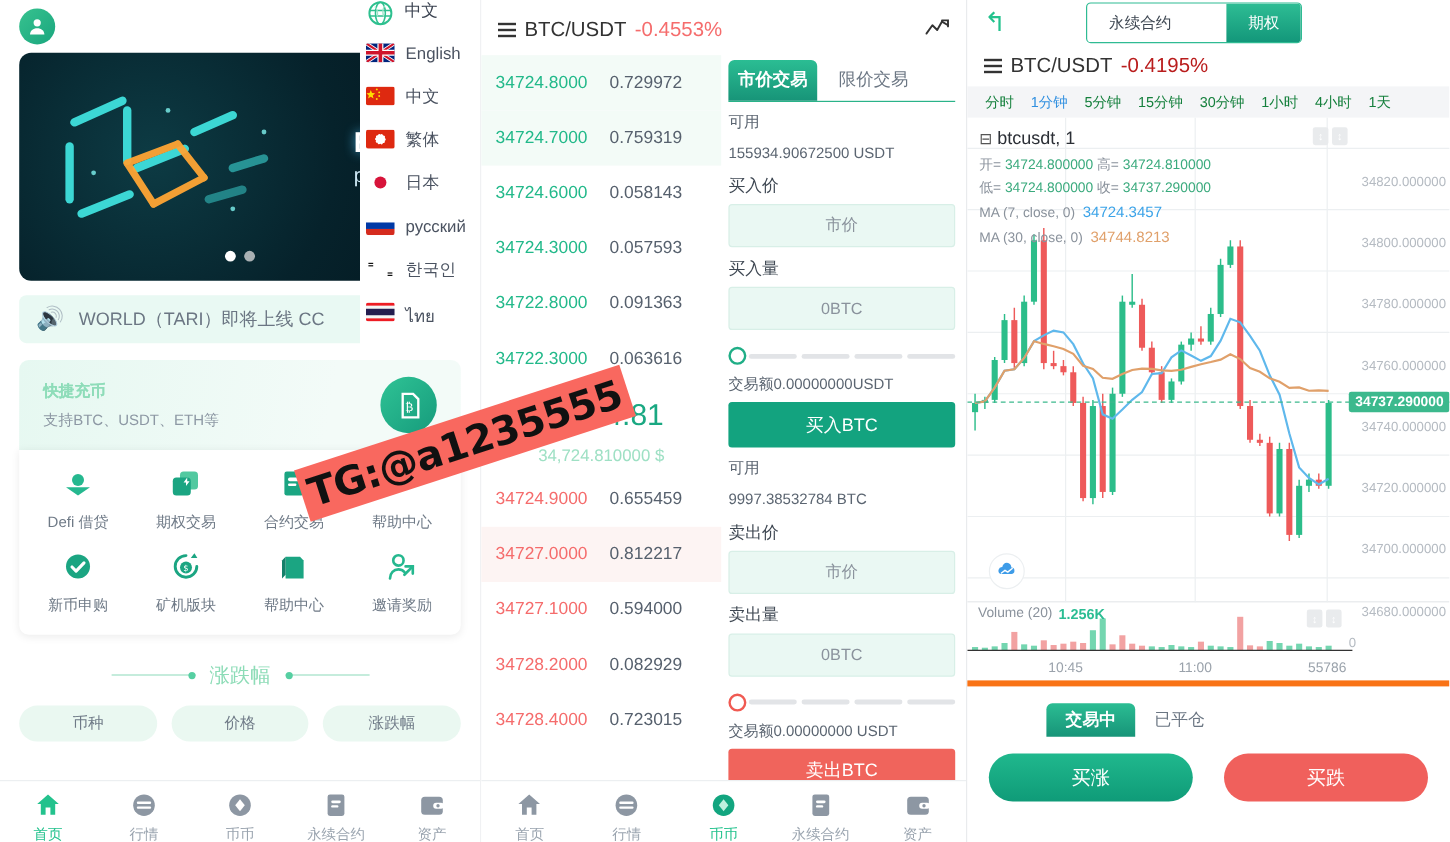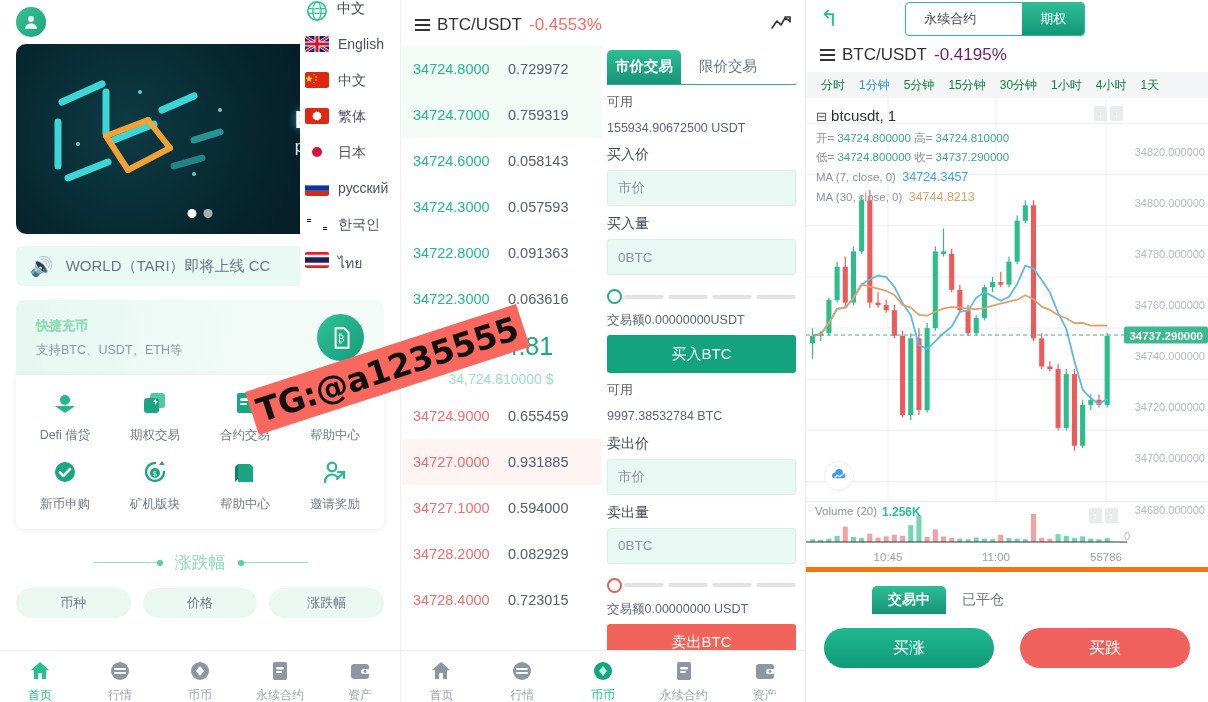--- a/index.html
+++ b/index.html
@@ -102,21 +102,21 @@
   .ob-mid .ms{ font-size:14px; color:#9ee0c4; margin-top:10px; text-align:center;}
 
   .form{ position:absolute; left:200px; top:50px; width:205px; padding:0 10px 0 6px;}
   .tabs2{ display:flex; align-items:flex-end; gap:10px; border-bottom:1.5px solid #2ab389; padding-bottom:0;}
   .tabs2 .t{ font-size:14.5px; color:#6b7683; padding:7px 8px 8px;}
   .tabs2 .t.on{ background:linear-gradient(180deg,#2bbd93,#179478); color:#fff; border-radius:5px 5px 0 0; font-weight:bold;}
   .fl{ font-size:13px; color:#5b6571; margin-top:7px; line-height:1.5;}
   .fl.small{ font-size:12.5px; }
   .flabel{ font-size:14px; color:#3f4853; margin:9px 0 6px;}
   .finput{ height:36px; background:#eaf8f3; border:1px solid #d8efe7; border-radius:3px;
-      display:flex; align-items:center; justify-content:flex-start; padding:0 10px; font-size:13.5px; color:#8a929c;}
+      display:flex; align-items:center; justify-content:center; padding:0 10px; font-size:13.5px; color:#8a929c;}
   .finput.plain{ background:#eaf8f3;}
   .slider{ margin-top:14px; display:flex; align-items:center;}
   .slider .kn{ width:15px;height:15px;border-radius:50%;border:2px solid #1fae86;background:#fff;flex:0 0 15px;}
   .slider .kn.red{ border-color:#f05a52;}
   .slider .tr{ flex:1; display:flex; gap:4px; margin-left:2px;}
   .slider .tr i{ flex:1; height:4px; background:#e2e4e7; display:block; border-radius:2px;}
   .ftotal{ font-size:12.5px; color:#5b6571; margin-top:8px;}
   .fbtn{ height:38px; border-radius:3px; display:flex;align-items:center;justify-content:center;
       color:#fff; font-size:15px; margin-top:6px;}
   .fbtn.buy{ background:#13a37f;}
@@ -128,21 +128,21 @@
   .p3-top{ height:38px; display:flex; align-items:center; padding:0 14px; gap:10px;}
   .back{ color:#23c28d; font-size:22px; line-height:1;}
   .seg{ margin-left:auto; margin-right:auto; display:flex; border-radius:4px; overflow:hidden;
       border:1px solid #2fbb93; transform:translateX(-26px);}
   .seg div{ padding:7px 18px; font-size:13px; color:#3f4853;}
   .seg div.on{ background:linear-gradient(180deg,#2ebd94,#13977a); color:#fff;margin-left:28px;}
   .p3-pair{ height:34px; display:flex; align-items:center; gap:7px; padding:0 14px;}
   .p3-pair .burger{ display:flex; flex-direction:column; gap:3px;}
   .p3-pair .burger i{ width:15px;height:2px;background:#333;display:block;}
   .p3-pair .pair{ font-size:17px; color:#333;}
-  .p3-pair .chg{ font-size:17px; color:#701a75;}
+  .p3-pair .chg{ font-size:17px; color:#b91c1c;}
   .periods{ height:26px; background:#f4f5f7; display:flex; align-items:center; gap:0; padding:0 8px;}
   .periods div{ font-size:12px; color:#15803d; padding:0 7px;}
   .periods div.on{ color:#2f8fe0;}
 
   .chart{ position:relative; height:404px; border-bottom:1px solid #e7e9ec;}
   .legend{ position:absolute; left:10px; top:6px; z-index:5; font-size:11.5px; line-height:1.65;}
   .legend .l1{ font-size:15px; color:#2b2f36;}
   .legend .g{ color:#3aaa7d;}
   .legend .gray{ color:#8a929c;}
   .legend .blue{ color:#3ba3e8; font-size:12.5px;}
@@ -536,21 +536,21 @@
         <div class="mp">34724.81</div>
         <div class="ms">34,724.810000 $</div>
       </div>
 
       <div class="ob-row ask">
         <span class="px">34724.9000</span>
         <span class="qty">0.655459</span>
       </div>
       <div class="ob-row ask hl-red">
         <span class="px">34727.0000</span>
-        <span class="qty">0.931885</span>
+        <span class="qty">0.812217</span>
       </div>
       <div class="ob-row ask">
         <span class="px">34727.1000</span>
         <span class="qty">0.594000</span>
       </div>
       <div class="ob-row ask">
         <span class="px">34728.2000</span>
         <span class="qty">0.082929</span>
       </div>
       <div class="ob-row ask">

